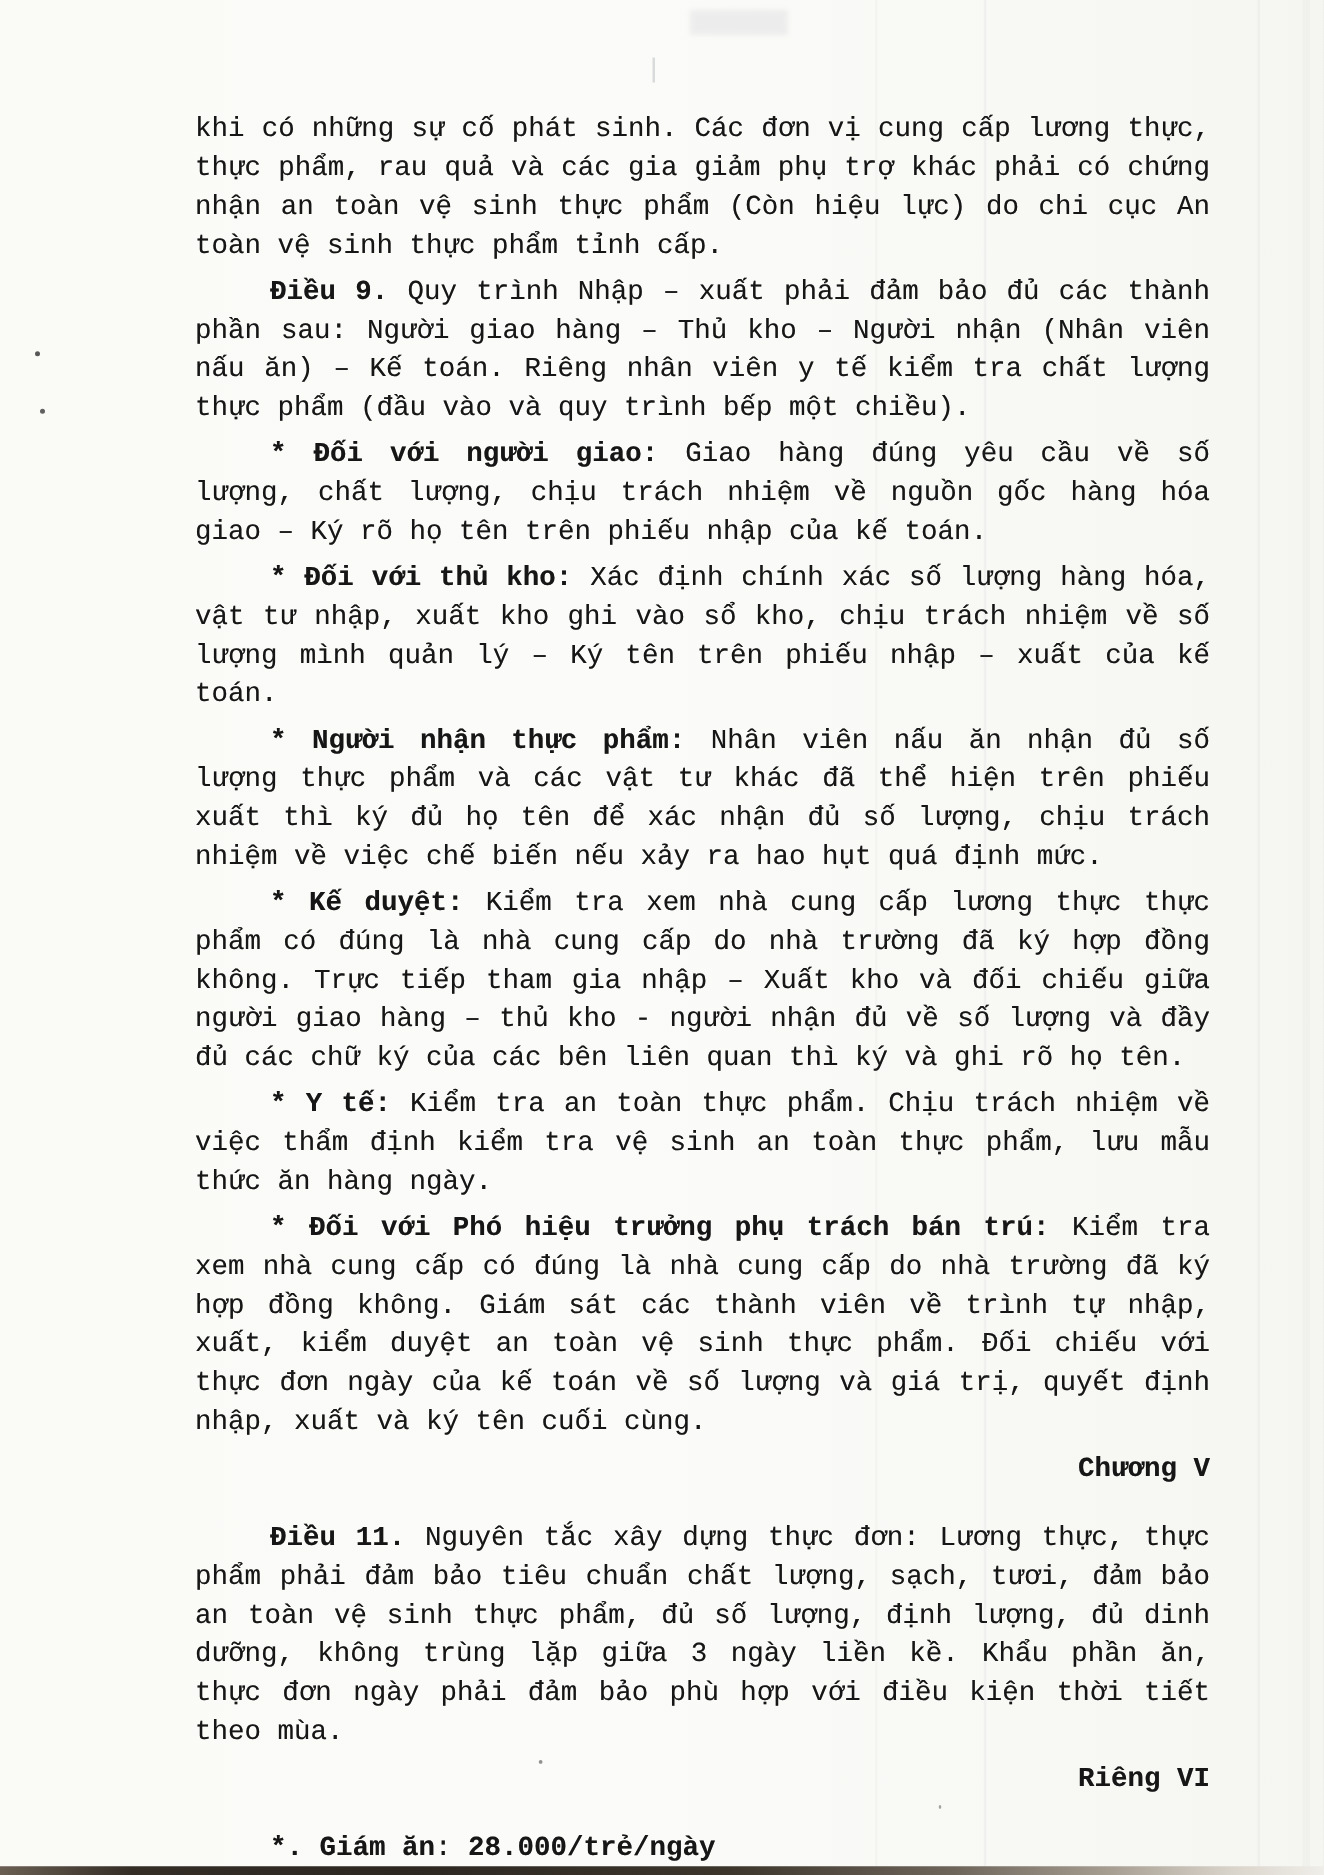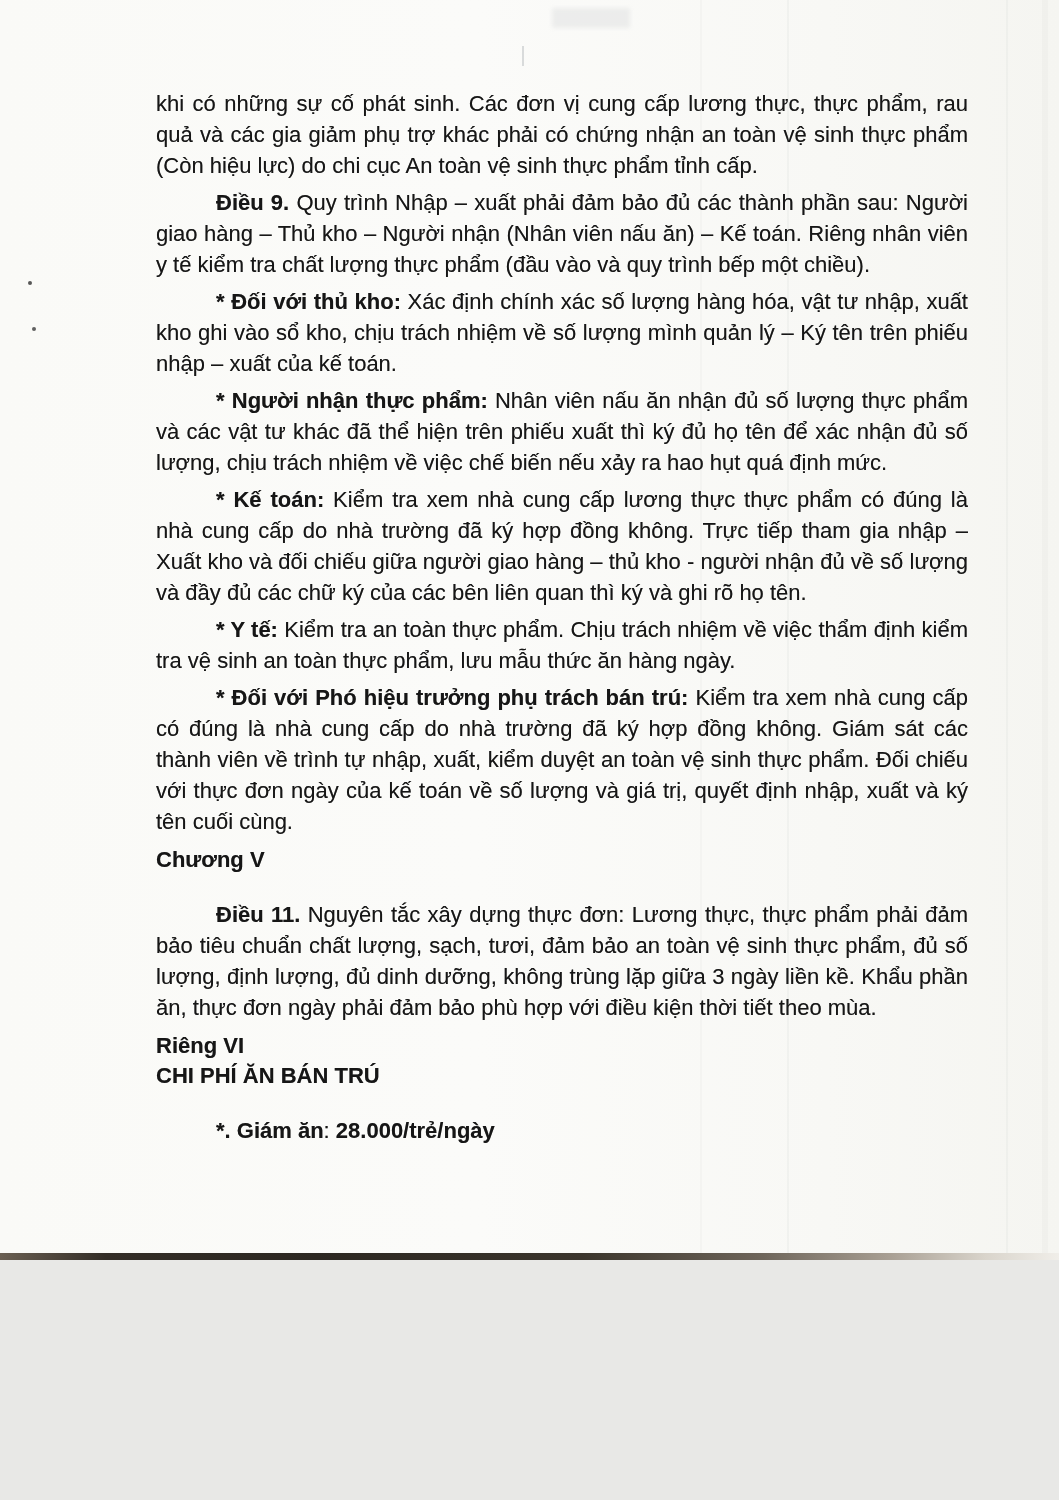--- a/index.html
+++ b/index.html
@@ -3,45 +3,45 @@
 <meta charset="utf-8">
 <style>
   html, body {
     margin: 0;
     padding: 0;
     background: #e8e8e6;
   }
   .page {
     position: relative;
     width: 1059px;
-    height: 1260px;
+    height: 1500px;
     margin: 0 auto;
     background: linear-gradient(90deg, #fafaf7 0%, #fbfbf9 45%, #f8f8f5 78%, #f5f5f1 100%);
     overflow: hidden;
-    font-family: Liberation Sans, sans-serif;
+    font-family: Liberation Mono, monospace;
     color: #161616;
   }
   .doc {
     position: relative;
     box-sizing: border-box;
     padding: 88px 91px 0 156px;
     font-size: 22px;
     line-height: 31px;
     text-align: justify;
     text-shadow: 0 0 0.5px rgba(20,20,20,0.45);
   }
   .para {
     margin: 0 0 6px 0;
     text-indent: 60px;
   }
   .para.noindent { text-indent: 0; }
   .para .lead { font-weight: bold; }
   .chapter {
     margin: 8px 0 24px 0;
-    text-align: left;
+    text-align: right;
     font-weight: bold;
     line-height: 30px;
     text-indent: 0;
   }
   .hang {
     margin: 0 0 6px 60px;
     text-indent: 0;
   }
   .hang .ital { font-style: italic; }
   .bold-para { font-weight: bold; }
@@ -79,41 +79,41 @@
 <body>
 
 <div class="page">
 
   <div class="doc">
 
     <p class="para noindent"><span>khi có những sự cố phát sinh. Các đơn vị cung cấp lương thực, thực phẩm, rau quả và các gia giảm phụ trợ khác phải có chứng nhận an toàn vệ sinh thực phẩm (Còn hiệu lực) do chi cục An toàn vệ sinh thực phẩm tỉnh cấp.</span></p>
 
     <p class="para"><span class="lead">Điều 9.</span><span> Quy trình Nhập – xuất phải đảm bảo đủ các thành phần sau: Người giao hàng – Thủ kho – Người nhận (Nhân viên nấu ăn) – Kế toán. Riêng nhân viên y tế kiểm tra chất lượng thực phẩm (đầu vào và quy trình bếp một chiều).</span></p>
 
+    <p class="para"><span class="lead">* Đối với người giao:</span><span> Giao hàng đúng yêu cầu về số lượng, chất lượng, chịu trách nhiệm về nguồn gốc hàng hóa giao – Ký rõ họ tên trên phiếu nhập của kế toán.</span></p>
 
     <p class="para"><span class="lead">* Đối với thủ kho:</span><span> Xác định chính xác số lượng hàng hóa, vật tư nhập, xuất kho ghi vào sổ kho, chịu trách nhiệm về số lượng mình quản lý – Ký tên trên phiếu nhập – xuất của kế toán.</span></p>
 
     <p class="para"><span class="lead">* Người nhận thực phẩm:</span><span> Nhân viên nấu ăn nhận đủ số lượng thực phẩm và các vật tư khác đã thể hiện trên phiếu xuất thì ký đủ họ tên để xác nhận đủ số lượng, chịu trách nhiệm về việc chế biến nếu xảy ra hao hụt quá định mức.</span></p>
 
-    <p class="para"><span class="lead">* Kế toán:</span><span> Kiểm tra xem nhà cung cấp lương thực thực phẩm có đúng là nhà cung cấp do nhà trường đã ký hợp đồng không. Trực tiếp tham gia nhập – Xuất kho và đối chiếu giữa người giao hàng – thủ kho - người nhận đủ về số lượng và đầy đủ các chữ ký của các bên liên quan thì ký và ghi rõ họ tên.</span></p>
+    <p class="para"><span class="lead">* Kế duyệt:</span><span> Kiểm tra xem nhà cung cấp lương thực thực phẩm có đúng là nhà cung cấp do nhà trường đã ký hợp đồng không. Trực tiếp tham gia nhập – Xuất kho và đối chiếu giữa người giao hàng – thủ kho - người nhận đủ về số lượng và đầy đủ các chữ ký của các bên liên quan thì ký và ghi rõ họ tên.</span></p>
 
     <p class="para"><span class="lead">* Y tế:</span><span> Kiểm tra an toàn thực phẩm. Chịu trách nhiệm về việc thẩm định kiểm tra vệ sinh an toàn thực phẩm, lưu mẫu thức ăn hàng ngày.</span></p>
 
     <p class="para"><span class="lead">* Đối với Phó hiệu trưởng phụ trách bán trú:</span><span> Kiểm tra xem nhà cung cấp có đúng là nhà cung cấp do nhà trường đã ký hợp đồng không. Giám sát các thành viên về trình tự nhập, xuất, kiểm duyệt an toàn vệ sinh thực phẩm. Đối chiếu với thực đơn ngày của kế toán về số lượng và giá trị, quyết định nhập, xuất và ký tên cuối cùng.</span></p>
 
     <div class="chapter">
       <div>Chương V</div>
     </div>
 
     <p class="para"><span class="lead">Điều 11.</span><span> Nguyên tắc xây dựng thực đơn: Lương thực, thực phẩm phải đảm bảo tiêu chuẩn chất lượng, sạch, tươi, đảm bảo an toàn vệ sinh thực phẩm, đủ số lượng, định lượng, đủ dinh dưỡng, không trùng lặp giữa 3 ngày liền kề. Khẩu phần ăn, thực đơn ngày phải đảm bảo phù hợp với điều kiện thời tiết theo mùa.</span></p>
 
 
     <div class="chapter">
       <div>Riêng VI</div>
-      <div>CHI PHÍ ĂN BÁN TRÚ</div>
     </div>
 
 
     <p class="para gap-top-sm"><span class="lead">*. Giám ăn</span><span>: </span><span class="lead">28.000/trẻ/ngày</span></p>
 
   </div>
 
   <div class="artifact streak streak1"></div>
   <div class="artifact streak streak2"></div>
   <div class="artifact streak streak3"></div>

